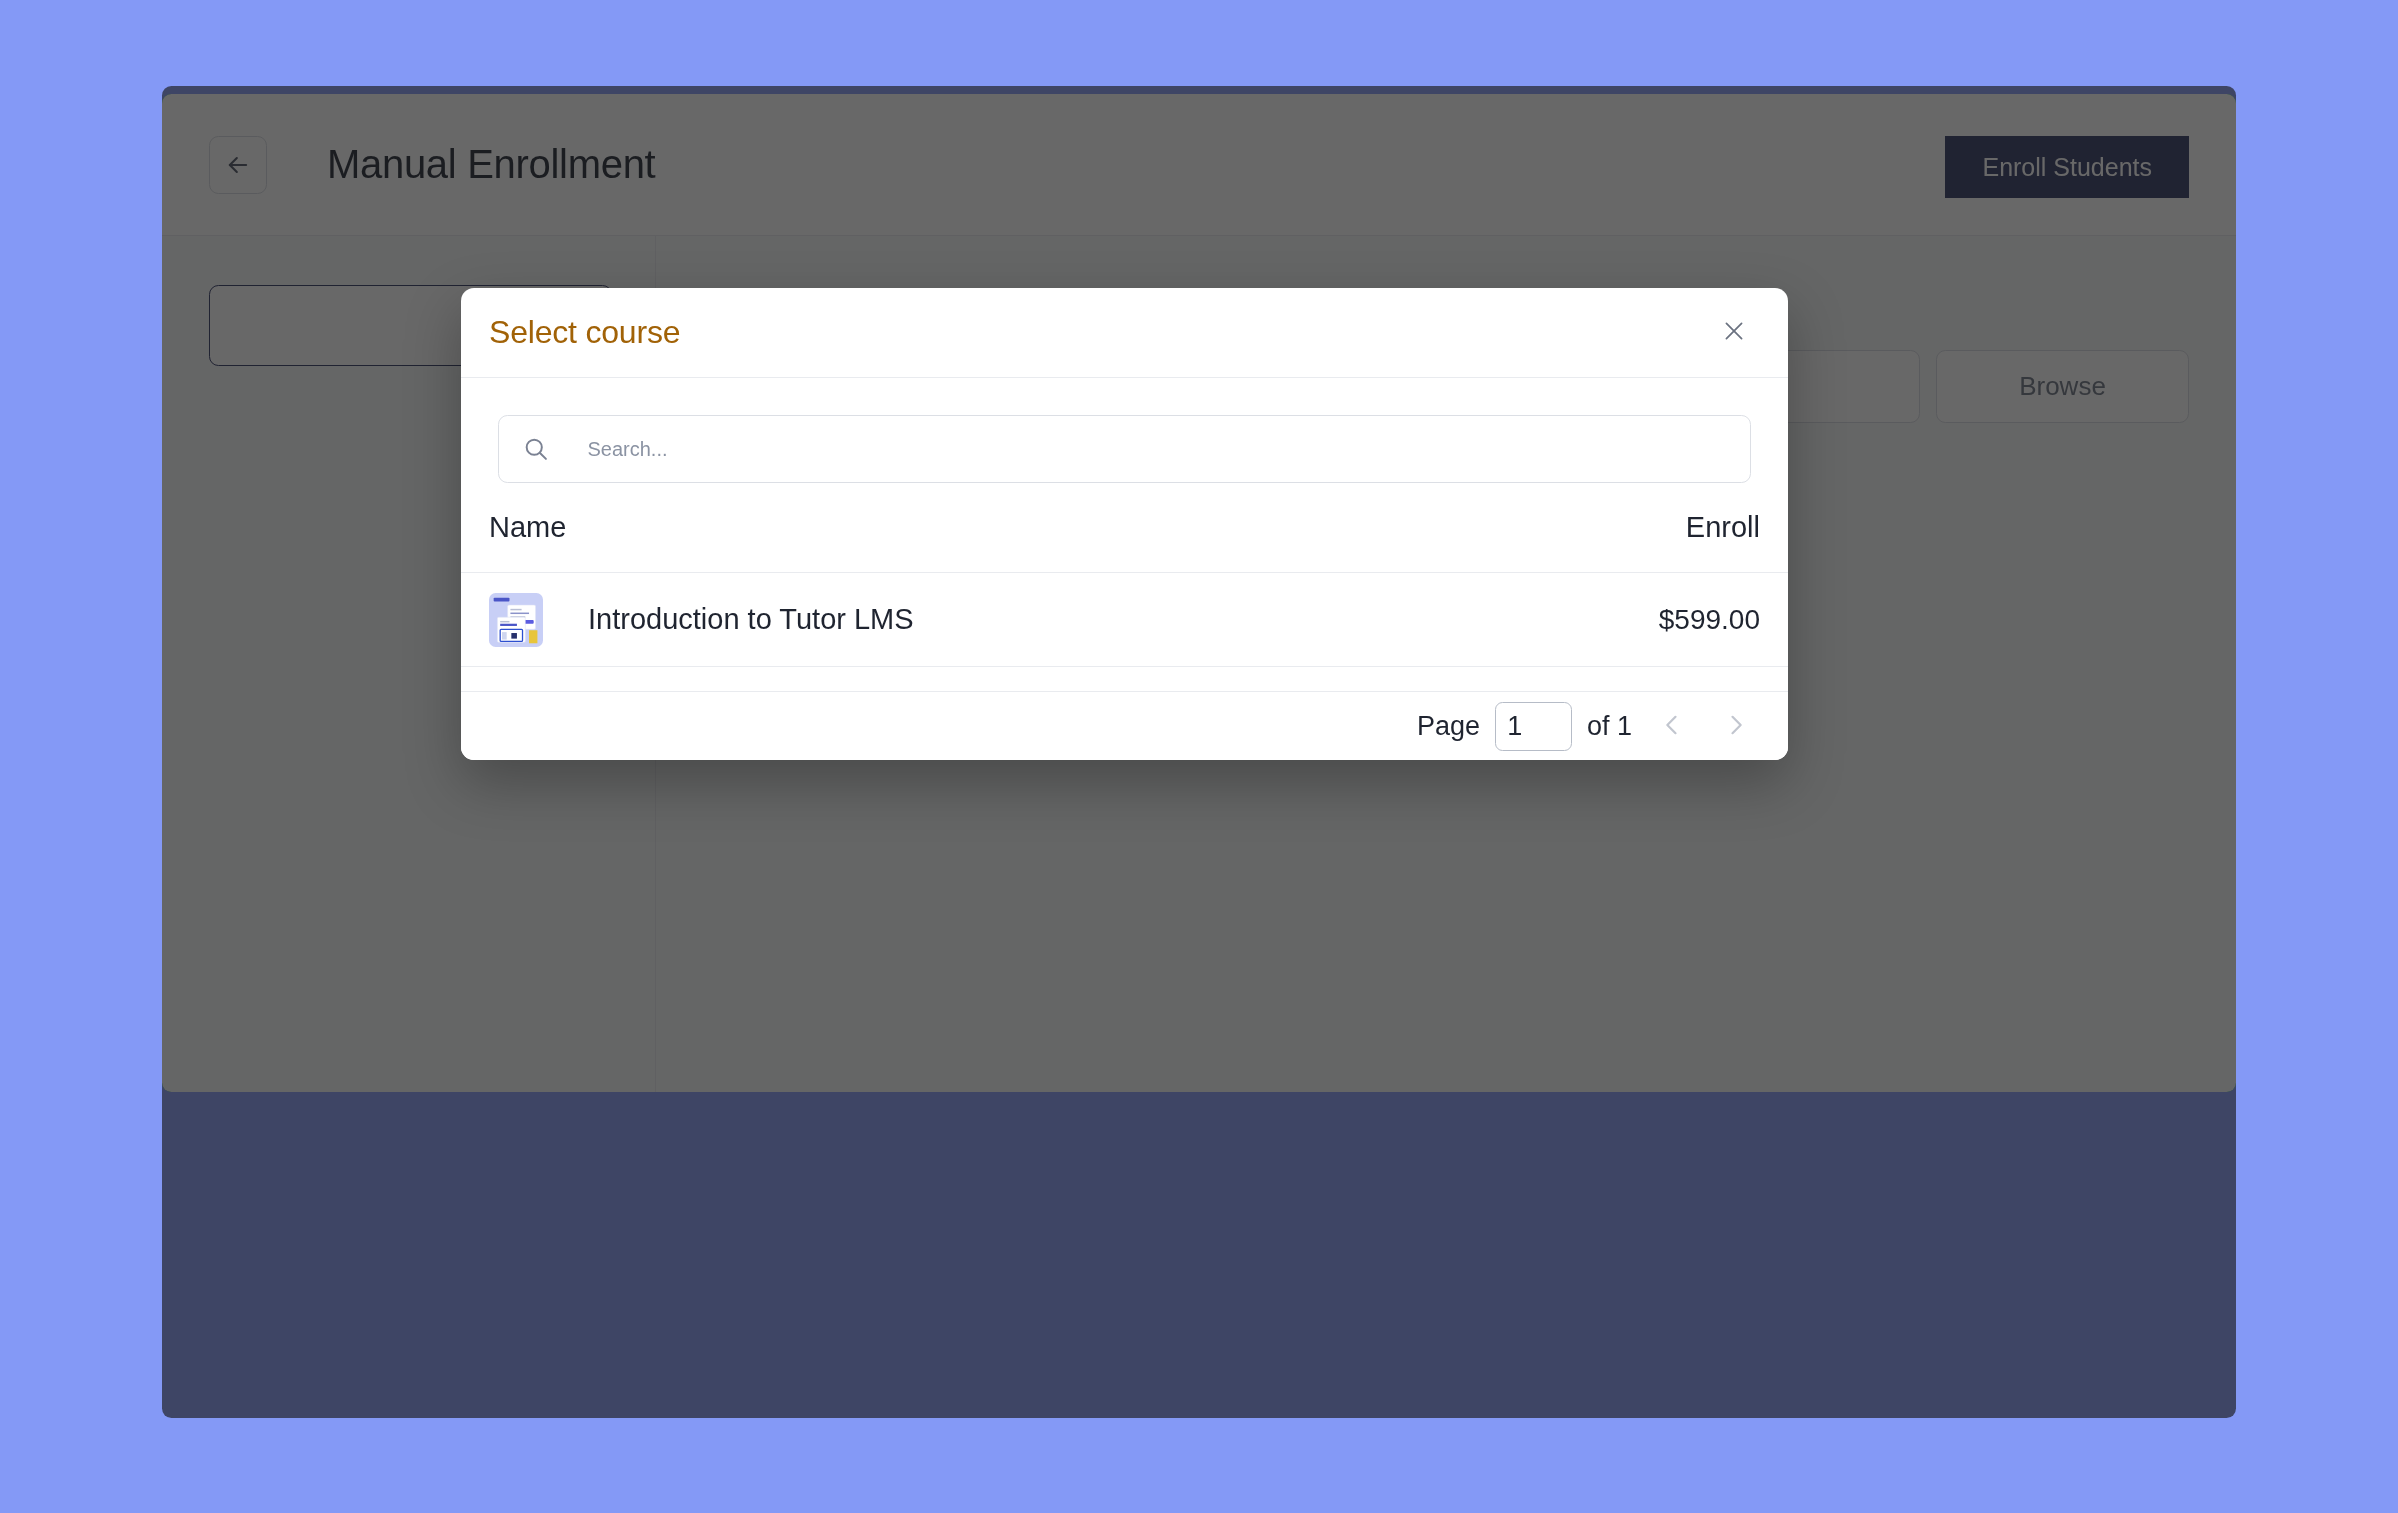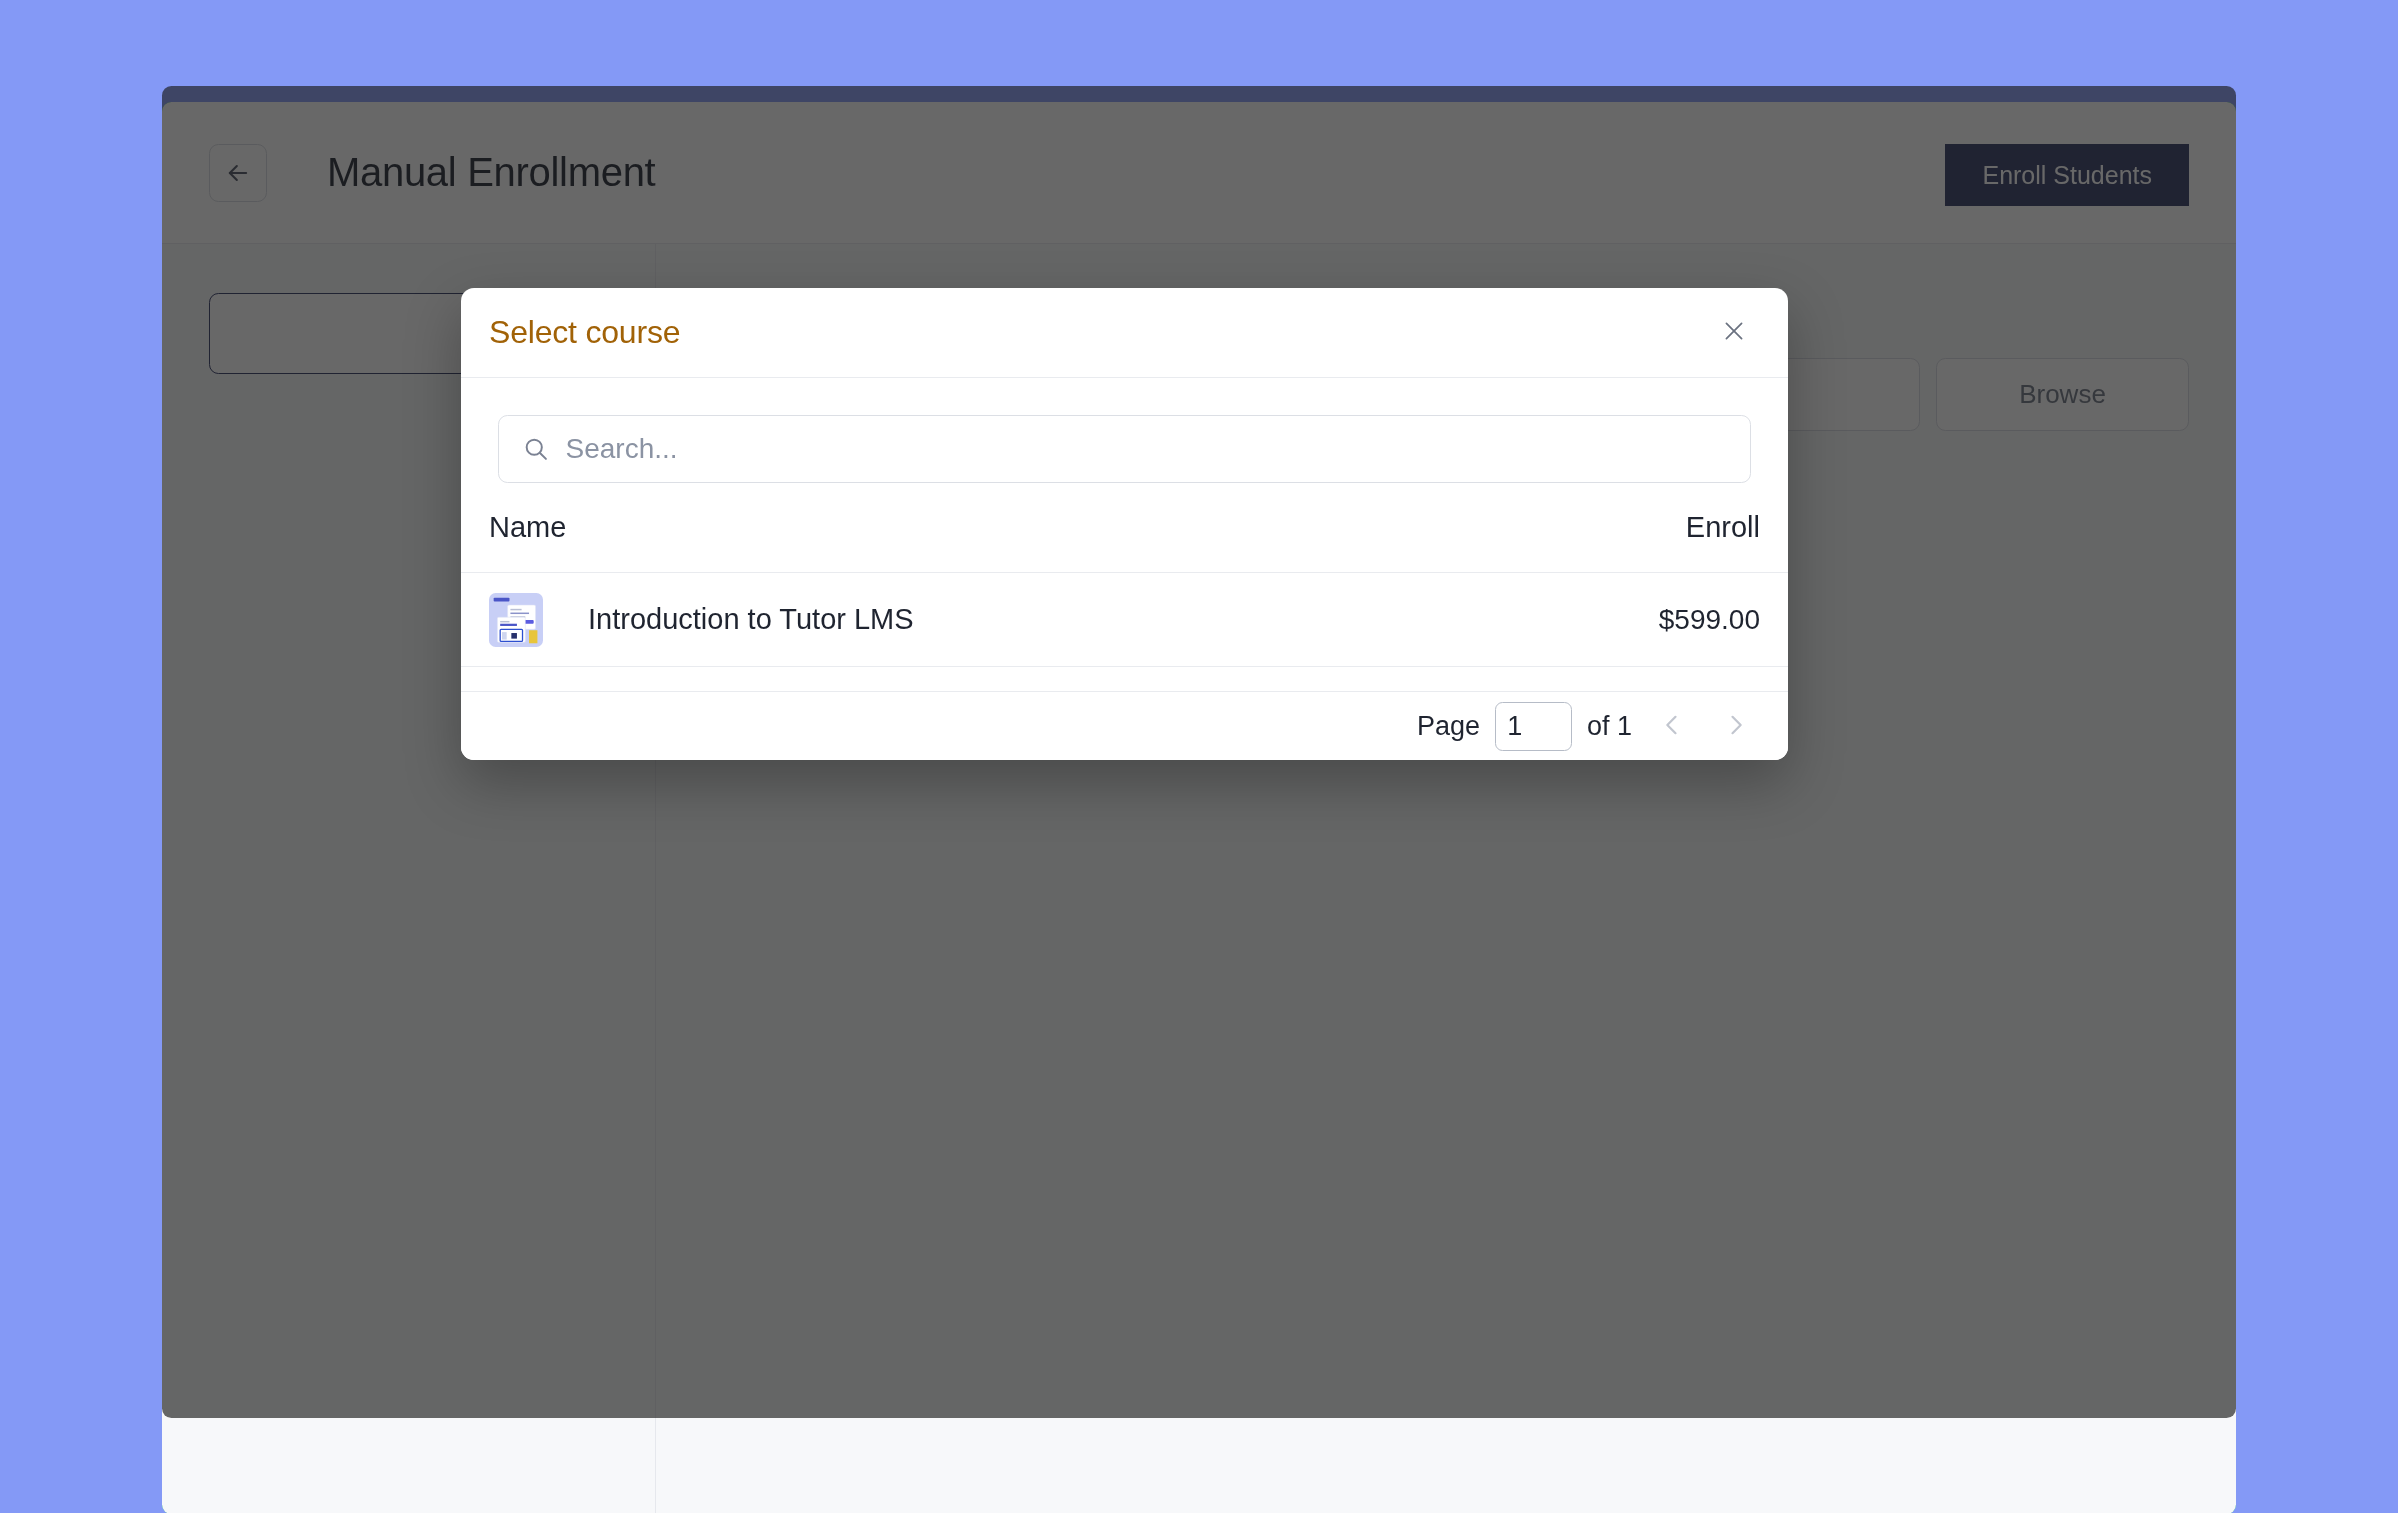--- a/index.html
+++ b/index.html
@@ -14,23 +14,23 @@
   body {
     background: #8499f6;
     font-family: "Liberation Sans", sans-serif;
     position: relative;
   }
 
   
   .app-window {
     position: absolute;
     left: 162px;
-    top: 102px;
+    top: 94px;
     width: 2074px;
-    height: 1412px;
+    height: 998px;
     background: #22c55e;
     border-radius: 9.4px;
     overflow: hidden;
   }
 
   .app-header {
     position: relative;
     height: 142px;
     background: #ffffff;
     border-bottom: 0.9px solid #e6e8ed;
@@ -202,22 +202,22 @@
     display: flex;
     align-items: center;
     padding: 0 22.5px;
     background: #ffffff;
   }
   .search-box svg { flex: 0 0 auto; display: block; }
   .search-input {
     flex: 1 1 auto;
     border: none;
     outline: none;
-    margin-left: 16px;
-    font-size: 28px;
+    margin-left: 38px;
+    font-size: 20px;
     font-family: "Liberation Sans", sans-serif;
     color: #2a3040;
     background: transparent;
   }
   .search-input::placeholder { color: #8b93a3; }
 
   .table-head {
     display: flex;
     align-items: center;
     padding: 0 28px;

